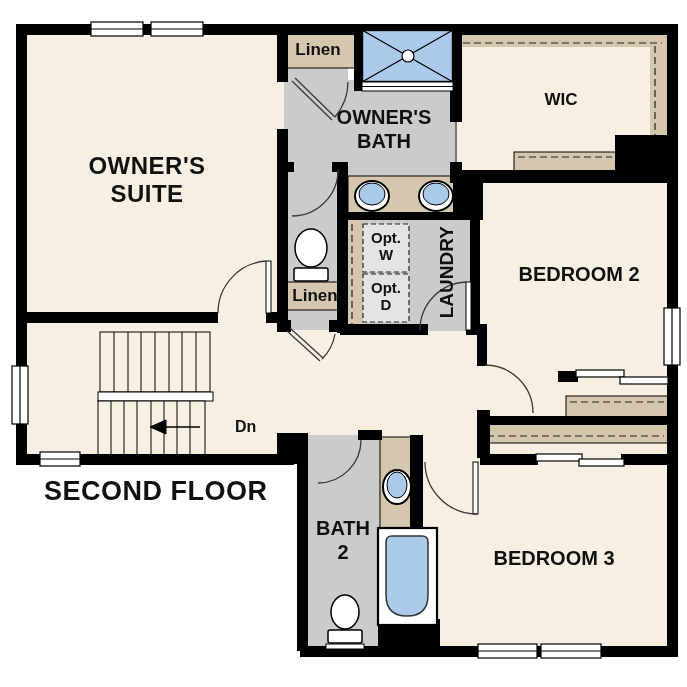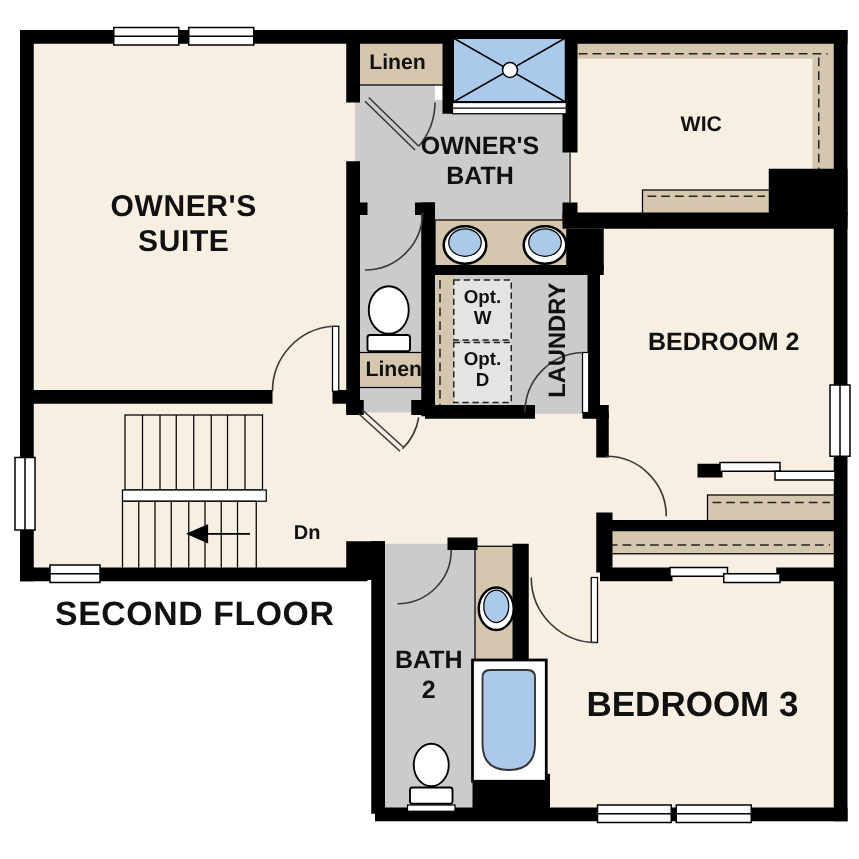--- a/index.html
+++ b/index.html
@@ -6,21 +6,21 @@
   #plan{position:relative;width:687px;height:687px;background:#ffffff;overflow:hidden;
         font-family:"Liberation Sans",sans-serif;}
   #plan svg{position:absolute;left:0;top:0;}
   .lbl{position:absolute;color:#111;text-align:center;white-space:pre-line;line-height:1.18;}
   .room{font-weight:bold;}
   .small{font-weight:bold;}
   .lbl-owners-suite{left:57px;top:152px;width:180px;font-size:24px;letter-spacing:.5px;}
   .lbl-owners-bath{left:314px;top:106px;width:140px;font-size:20px;}
   .lbl-wic{left:521px;top:90px;width:80px;font-size:17px;text-align:center;}
   .lbl-bedroom2{left:479px;top:263px;width:200px;font-size:20px;text-align:center;}
-  .lbl-bedroom3{left:454px;top:547px;width:200px;font-size:28px;}
+  .lbl-bedroom3{left:454px;top:547px;width:200px;font-size:20px;}
   .lbl-bath2{left:303px;top:517px;width:80px;font-size:20px;}
   .lbl-laundry{left:392px;top:261px;width:110px;font-size:19px;transform:rotate(-90deg);}
   .lbl-linen1{left:283px;top:40px;width:70px;font-size:17px;}
   .lbl-linen2{left:280px;top:286px;width:70px;font-size:17px;}
   .lbl-optw{left:363px;top:230px;width:46px;font-size:15px;line-height:1.1;}
   .lbl-optd{left:363px;top:280px;width:46px;font-size:15px;line-height:1.1;}
   .lbl-dn{left:207px;top:418px;width:44px;font-size:16px;text-align:left;padding-left:28px;}
   .lbl-second-floor{left:8px;top:476px;width:280px;font-size:27px;text-align:left;letter-spacing:.5px;margin-left:36px;}
 </style>
 </head>

